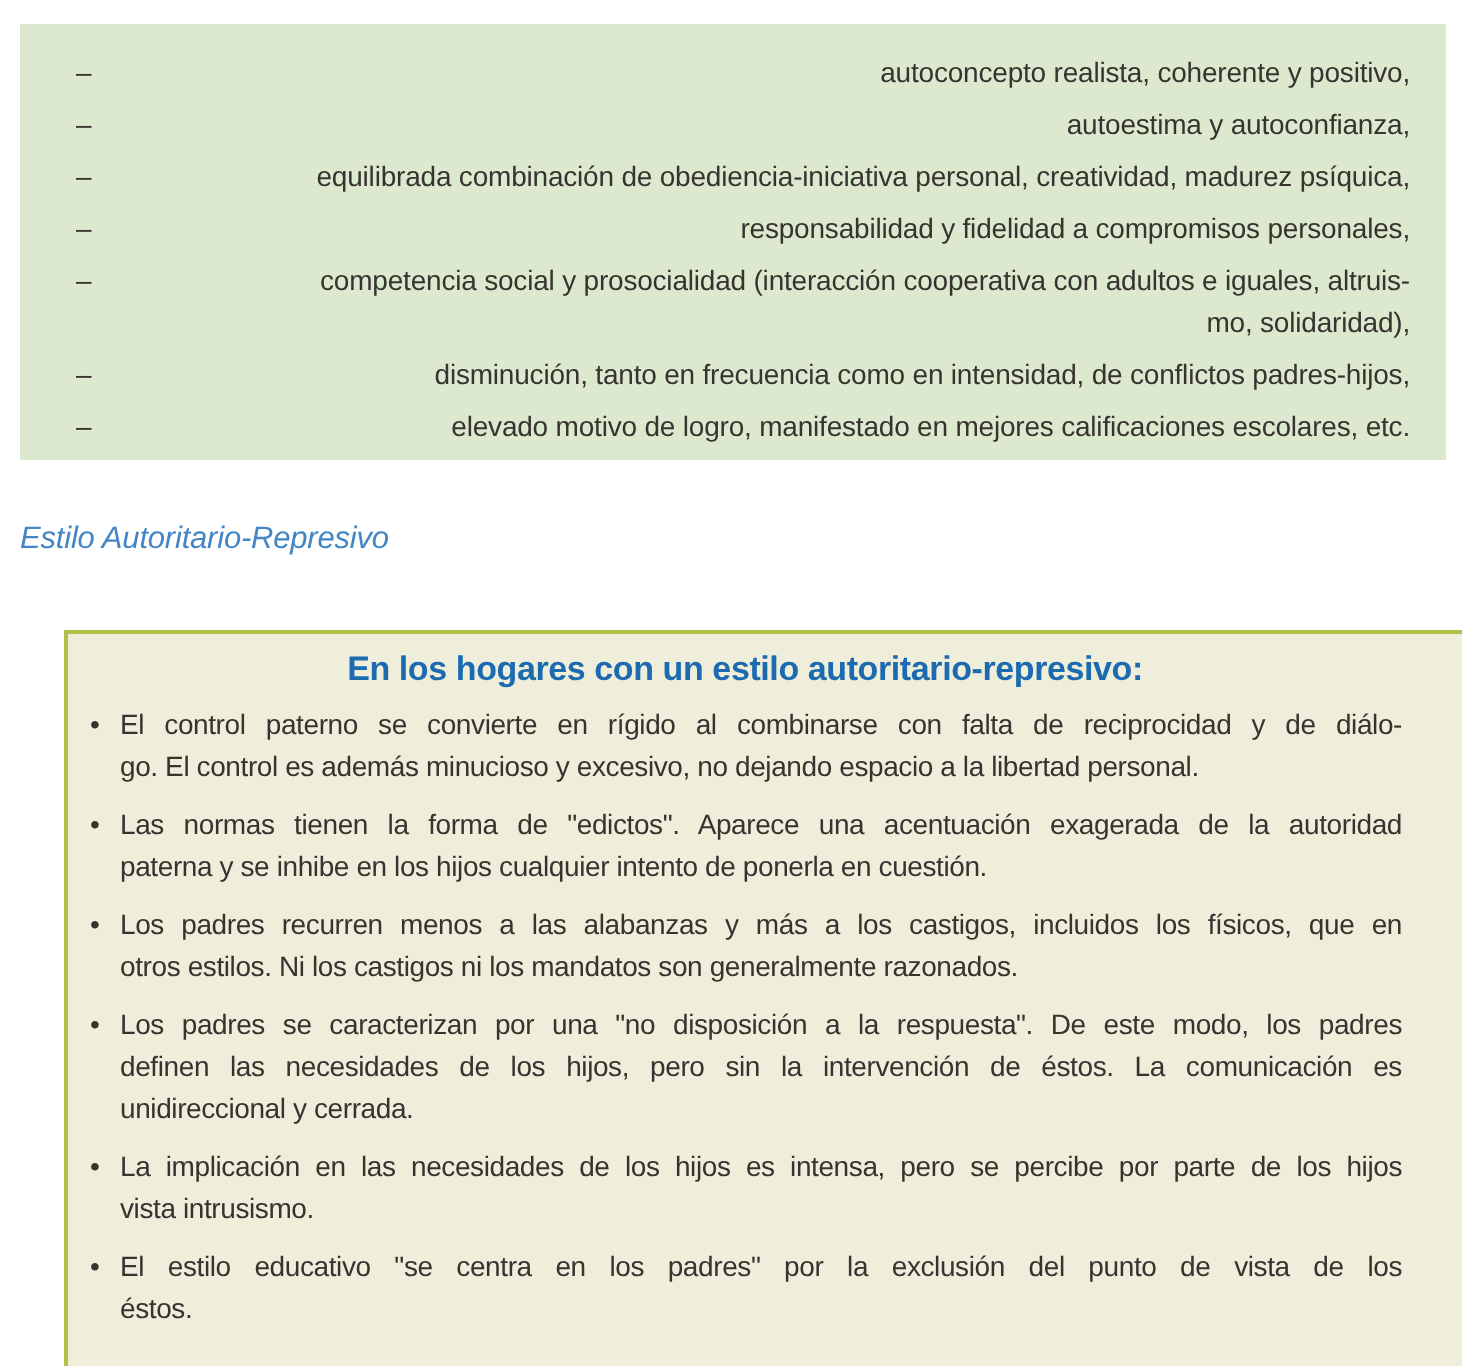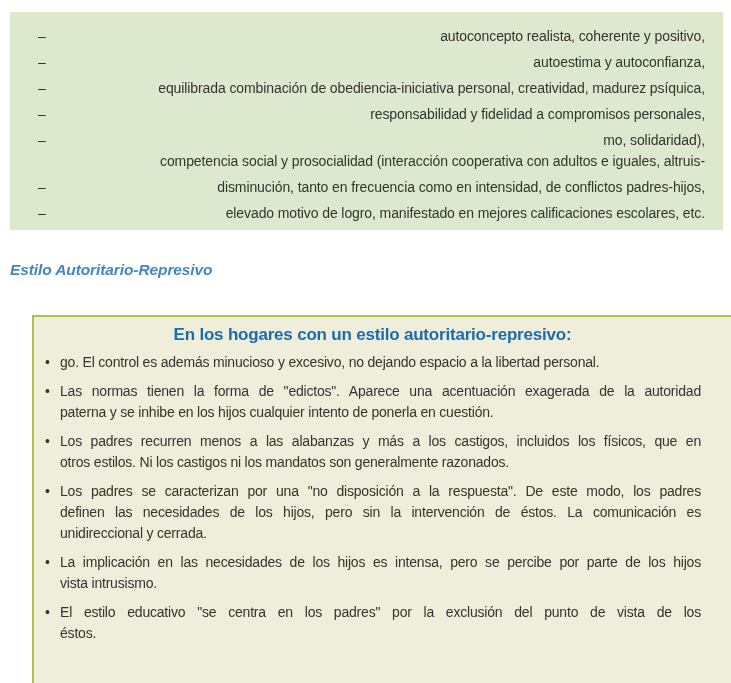--- a/index.html
+++ b/index.html
@@ -37,21 +37,20 @@
   .summary-box .line { white-space: nowrap; text-align: right; }
 
   
   .section-heading {
     position: absolute;
     left: 10px; top: 261px;
     font-size: 15.5px;
     font-style: italic;
     color: var(--heading-blue, #4386c3);
     letter-spacing: -0.1px;
-    font-weight: bold;
   }
 
   
   .info-box {
     position: absolute;
     left: 32px; top: 315px;
     width: 702px; height: 444px;
     box-sizing: border-box;
     background: var(--info-box-bg, #eeeedb);
     border: 2px solid var(--info-box-border, #b2c04a);
@@ -104,41 +103,42 @@
         <div class="item">
           <span class="marker">–</span>
           <div class="line last">equilibrada combinación de obediencia-iniciativa personal, creatividad, madurez psíquica,</div>
         </div>
         <div class="item">
           <span class="marker">–</span>
           <div class="line last">responsabilidad y fidelidad a compromisos personales,</div>
         </div>
         <div class="item">
           <span class="marker">–</span>
+          <div class="line">competencia social y prosocialidad (interacción cooperativa con adultos e iguales, altruis-</div>
           <div class="line last">mo, solidaridad),</div>
-          <div class="line">competencia social y prosocialidad (interacción cooperativa con adultos e iguales, altruis-</div>
         </div>
         <div class="item">
           <span class="marker">–</span>
           <div class="line last">disminución, tanto en frecuencia como en intensidad, de conflictos padres-hijos,</div>
         </div>
         <div class="item">
           <span class="marker">–</span>
           <div class="line last">elevado motivo de logro, manifestado en mejores calificaciones escolares, etc.</div>
         </div>
       </div>
   </div>
 
   <div class="section-heading">Estilo Autoritario-Represivo</div>
 
   <div class="info-box">
     <div class="info-title">En los hogares con un estilo autoritario-represivo:</div>
     <div id="info-list">
         <div class="item">
           <span class="marker">•</span>
+          <div class="line">El control paterno se convierte en rígido al combinarse con falta de reciprocidad y de diálo-</div>
           <div class="line last">go. El control es además minucioso y excesivo, no dejando espacio a la libertad personal.</div>
         </div>
         <div class="item">
           <span class="marker">•</span>
           <div class="line">Las normas tienen la forma de "edictos". Aparece una acentuación exagerada de la autoridad</div>
           <div class="line last">paterna y se inhibe en los hijos cualquier intento de ponerla en cuestión.</div>
         </div>
         <div class="item">
           <span class="marker">•</span>
           <div class="line">Los padres recurren menos a las alabanzas y más a los castigos, incluidos los físicos, que en</div>

